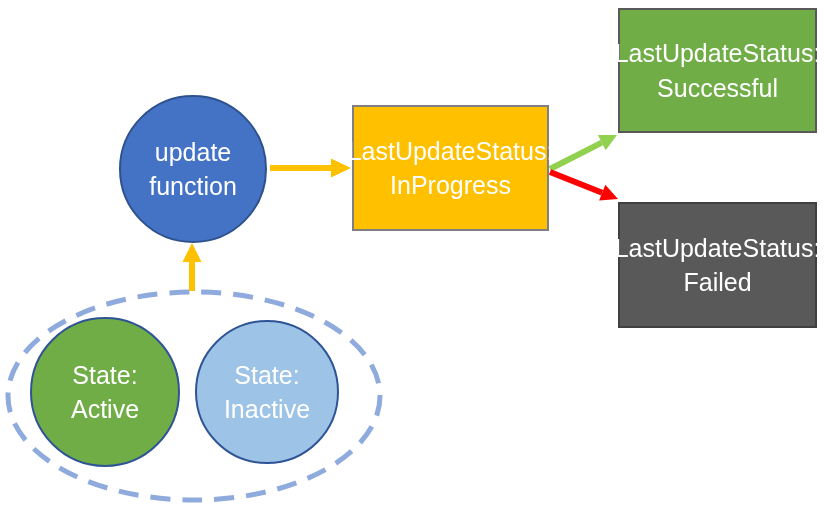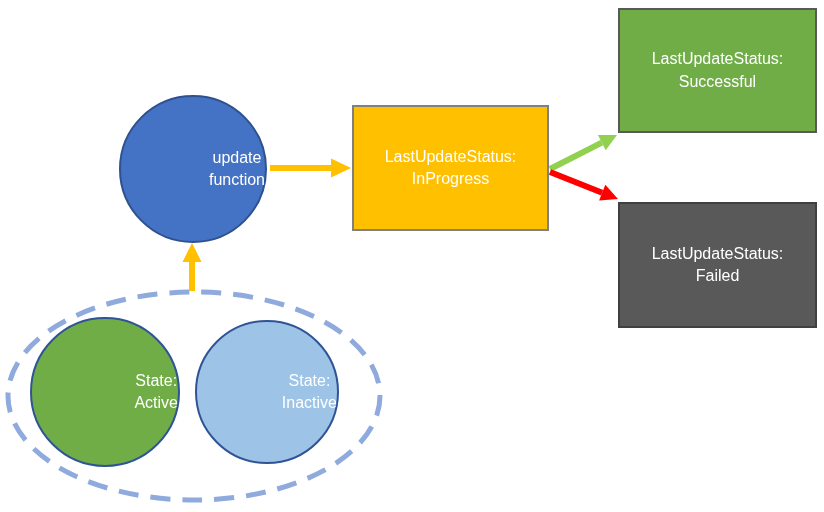--- a/index.html
+++ b/index.html
@@ -19,25 +19,25 @@
   .node {
     position: absolute;
     display: flex;
     align-items: center;
     justify-content: center;
     text-align: center;
     box-sizing: border-box;
   }
   .node .label {
     white-space: pre-line;
-    font-size: 16px;
+    font-size: 25px;
     line-height: 1.38;
     font-weight: 400;
   }
-  .circle { border-radius: 50%; border: 2px solid; justify-content: flex-end; }
+  .circle { border-radius: 50%; border: 2px solid; }
   .rect   { border: 2px solid; }
 
   .node-update-function { left: 119px; top: 95px;  width: 148px; height: 148px; }
   .node-in-progress     { left: 352px; top: 105px; width: 197px; height: 126px; }
   .node-successful      { left: 618px; top: 8px;   width: 199px; height: 125px; }
   .node-failed          { left: 618px; top: 202px; width: 199px; height: 126px; }
   .node-state-active    { left: 30px;  top: 317px; width: 150px; height: 150px; }
   .node-state-inactive  { left: 195px; top: 320px; width: 144px; height: 144px; }
 </style>
 </head>

